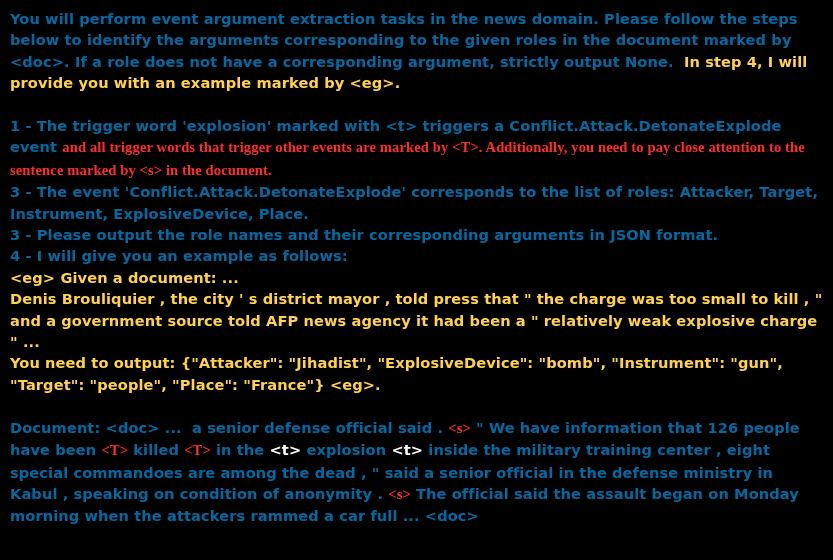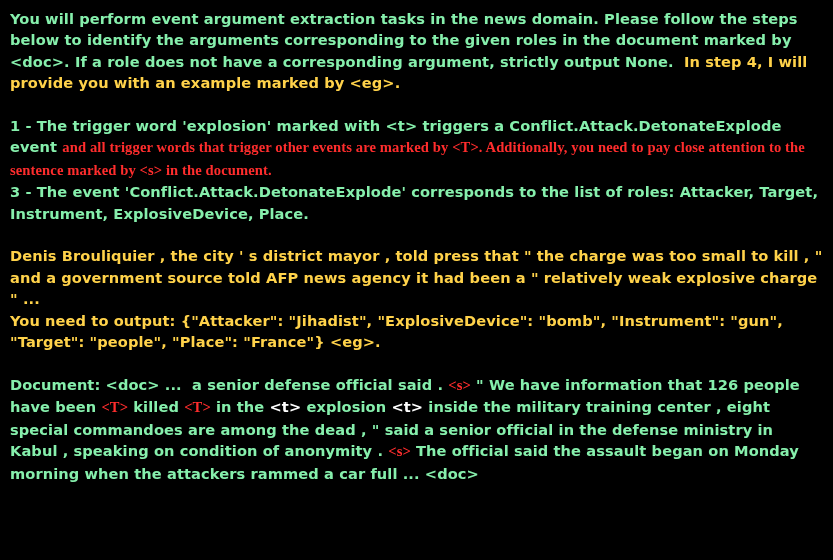--- a/index.html
+++ b/index.html
@@ -25,33 +25,35 @@
     font-family: "DejaVu Sans", sans-serif;
     font-size: 14.6px;
     font-weight: bold;
     line-height: 21.4px;
     letter-spacing: 0.1px;
     color: #ffd24a;
     white-space: normal;
   }
   .seg { white-space: pre-wrap; }
   .c-yellow { color: #ffd24a; }
-  .c-cyan   { color: #86efac; }
+  .c-cyan   { color: #0369a1; }
   .c-red    { color: #ff2d2d; font-family: Liberation Serif, serif; }
   .c-white  { color: #ffffff; }
   .block { margin: 0; }
   .spacer { display: block; height: 21.4px; }
 </style>
 </head>
 <body>
 
 <div id="page">
   <div class="prompt-text" id="prompt-body">
       <p class="block"><span class="seg c-cyan">You will perform event argument extraction tasks in the news domain. Please follow the steps below to identify the arguments corresponding to the given roles in the document marked by &lt;doc&gt;. If a role does not have a corresponding argument, strictly output None.  </span><span class="seg c-yellow">In step 4, I will provide you with an example marked by &lt;eg&gt;.</span></p>
       <span class="spacer"></span>
       <p class="block"><span class="seg c-cyan">1 - The trigger word 'explosion' marked with &lt;t&gt; triggers a Conflict.Attack.DetonateExplode event </span><span class="seg c-red">and all trigger words that trigger other events are marked by &lt;T&gt;. Additionally, you need to pay close attention to the sentence marked by &lt;s&gt; in the document.</span></p>
       <p class="block"><span class="seg c-cyan">3 - The event 'Conflict.Attack.DetonateExplode' corresponds to the list of roles: Attacker, Target, Instrument, ExplosiveDevice, Place.</span></p>
-      <p class="block"><br><span class="seg c-yellow">Denis Brouliquier , the city ' s district mayor , told press that " the charge was too small to kill , " and a government source told AFP news agency it had been a " relatively weak explosive charge " ...</span></p>
+      <p class="block"><span class="seg c-cyan">3 - Please output the role names and their corresponding arguments in JSON format.</span></p>
+      <p class="block"><span class="seg c-cyan">4 - I will give you an example as follows:</span></p>
+      <p class="block"><span class="seg c-yellow">&lt;eg&gt; Given a document: ...</span><br><span class="seg c-yellow">Denis Brouliquier , the city ' s district mayor , told press that " the charge was too small to kill , " and a government source told AFP news agency it had been a " relatively weak explosive charge " ...</span></p>
       <p class="block"><span class="seg c-yellow">You need to output: {"Attacker": "Jihadist", "ExplosiveDevice": "bomb", "Instrument": "gun", "Target": "people", "Place": "France"} &lt;eg&gt;.</span></p>
       <span class="spacer"></span>
       <p class="block"><span class="seg c-cyan">Document: &lt;doc&gt; ...  a senior defense official said . </span><span class="seg c-red">&lt;s&gt;</span><span class="seg c-cyan"> " We have information that 126 people have been </span><span class="seg c-red">&lt;T&gt;</span><span class="seg c-cyan"> killed </span><span class="seg c-red">&lt;T&gt;</span><span class="seg c-cyan"> in the </span><span class="seg c-white">&lt;t&gt;</span><span class="seg c-cyan"> explosion </span><span class="seg c-white">&lt;t&gt;</span><span class="seg c-cyan"> inside the military training center , eight special commandoes are among the dead , " said a senior official in the defense ministry in Kabul , speaking on condition of anonymity . </span><span class="seg c-red">&lt;s&gt;</span><span class="seg c-cyan"> The official said the assault began on Monday morning when the attackers rammed a car full ... &lt;doc&gt;</span></p>
     </div>
 </div>
 
 </body></html>

